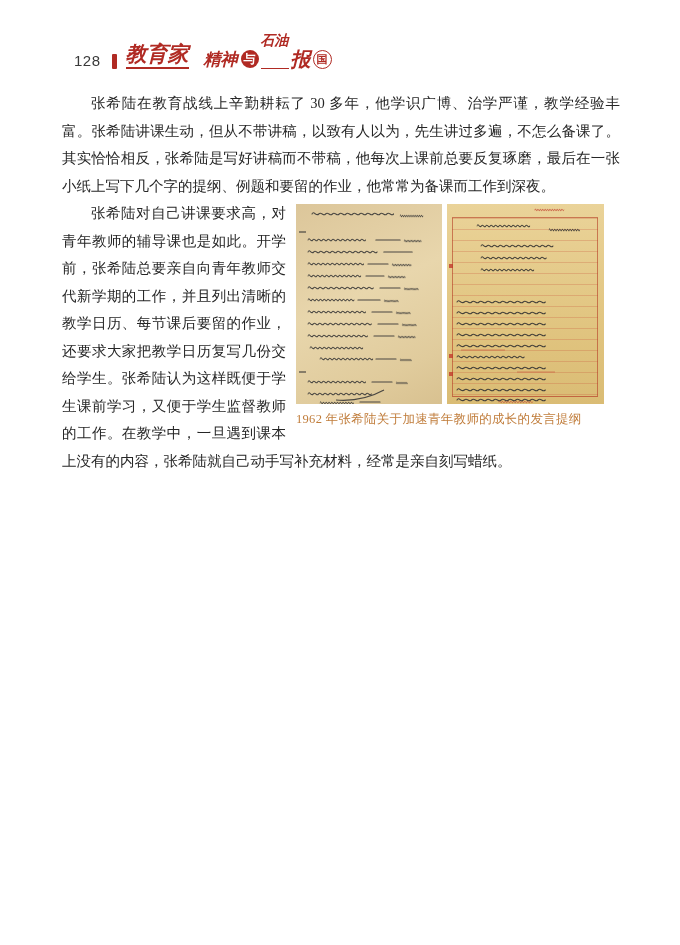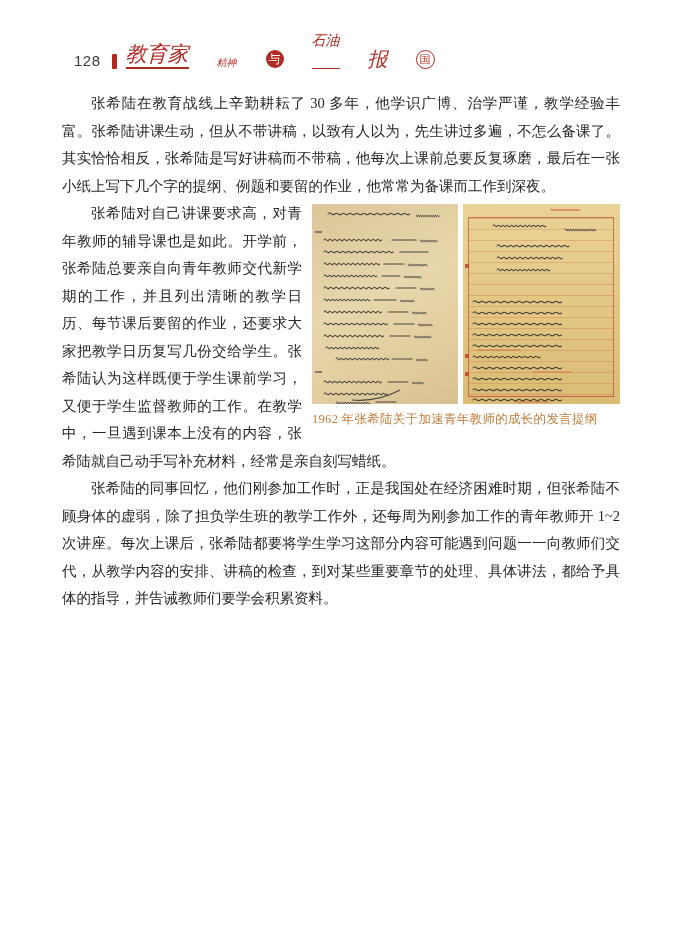--- a/index.html
+++ b/index.html
@@ -5,34 +5,34 @@
   html,body{margin:0;padding:0;}
   body{
     width:680px;height:945px;background:#ffffff;overflow:hidden;
     font-family:"Liberation Serif","DejaVu Serif",serif;
     color:#262626;position:relative;
   }
   
   .header{margin:34px 0 0 74px;display:flex;align-items:flex-end;}
   .page-num{font-size:15px;color:#3a3a3a;font-family:"Liberation Sans","DejaVu Sans",sans-serif;letter-spacing:.5px;}
   .hbar{width:5px;height:15px;background:#b02a23;border-radius:1px;margin:0 9px 0 11px;}
-  .logo{display:flex;align-items:flex-end;color:#b02a23;font-weight:400;font-style:italic;line-height:1;gap:26px;}
+  .logo{display:flex;align-items:flex-end;color:#b02a23;font-weight:700;font-style:italic;line-height:1;}
   .logo .p1{font-size:21px;border-bottom:2px solid #b02a23;padding-bottom:2px;}
-  .logo .p2{font-size:10px;margin:0 1px 1px 2px;}
+  .logo .p2{font-size:17px;margin:0 1px 1px 15px;}
   .logo .conn{font-style:normal;display:inline-flex;align-items:center;justify-content:center;
     width:18px;height:18px;border-radius:50%;background:#b02a23;color:#fff;font-size:12px;margin:0 2px 1px 2px;}
   .logo .p3{font-size:14px;border-bottom:1.5px solid #b02a23;padding-bottom:20px;margin-bottom:0;}
   .logo .p4{font-size:20px;margin:0 1px 0 2px;}
   .logo .p5{font-style:normal;display:inline-flex;align-items:center;justify-content:center;
     width:17px;height:17px;border:1.5px solid #b02a23;border-radius:50%;font-size:11px;margin:0 0 0 1px;}
   
   .article{margin:21px 60px 0 62px;width:558px;}
   .para{font-size:14.5px;line-height:27.5px;text-align:justify;text-indent:29px;margin:0;color:#262626;}
   
-  .figure{float:right;width:308px;margin:4px 0 4px 10px;text-indent:0;}
+  .figure{float:right;width:308px;margin:4px 16px 4px 10px;text-indent:0;}
   .photo{display:flex;gap:5px;}
   .pg{position:relative;height:200px;overflow:hidden;}
   .pg-left{width:146px;background:linear-gradient(155deg,#dcc69a 0%,#e8d6ac 45%,#e0cb9c 80%,#d8c190 100%);}
   .pg-right{width:157px;background:linear-gradient(180deg,#ead399 0%,#e2c682 55%,#dabc74 100%);}
   .pg svg{position:absolute;inset:0;}
   .grid{position:absolute;top:13px;left:5px;right:6px;bottom:7px;
     border:1px solid rgba(185,70,45,.65);
     background:repeating-linear-gradient(to bottom,rgba(200,90,60,.28) 0 1px,transparent 1px 11px);}
   .figcaption{margin-top:7px;font-size:12.5px;line-height:16px;color:#c07c3a;letter-spacing:.3px;text-align:left;}
 </style>
@@ -145,15 +145,14 @@
               <line x1="70" y1="168" x2="108" y2="168"></line>
             </g>
           </svg>
         </div>
       </div>
       <div class="figcaption">1962 年张希陆关于加速青年教师的成长的发言提纲</div>
     </div>
     <span>张希陆对自己讲课要求高，对青年教师的辅导课也是如此。开学前，张希陆总要亲自向青年教师交代新学期的工作，并且列出清晰的教学日历、每节课后要留的作业，还要求大家把教学日历复写几份交给学生。张希陆认为这样既便于学生课前学习，又便于学生监督教师的工作。在教学中，一旦遇到课本上没有的内容，张希陆就自己动手写补充材料，经常是亲自刻写蜡纸。</span>
   </div>
 
-  <div class="para">张希陆的同事回忆，他们刚参加工作时，正是我国处在经济困难时期，但张希陆不顾身体的虚弱，除了担负学生班的教学工作外，还每周为刚参加工作的青年教师开 1~2 次讲座。每次上课后，张希陆都要将学生学习这部分内容可能遇到问题一一向教师们交代，从教学内容的安排、讲稿的检查，到对某些重要章节的处理、具体讲法，都给予具体的指导，并告诫教师们要学会积累资料。</div>
 
 </div>
 
 </body></html>

